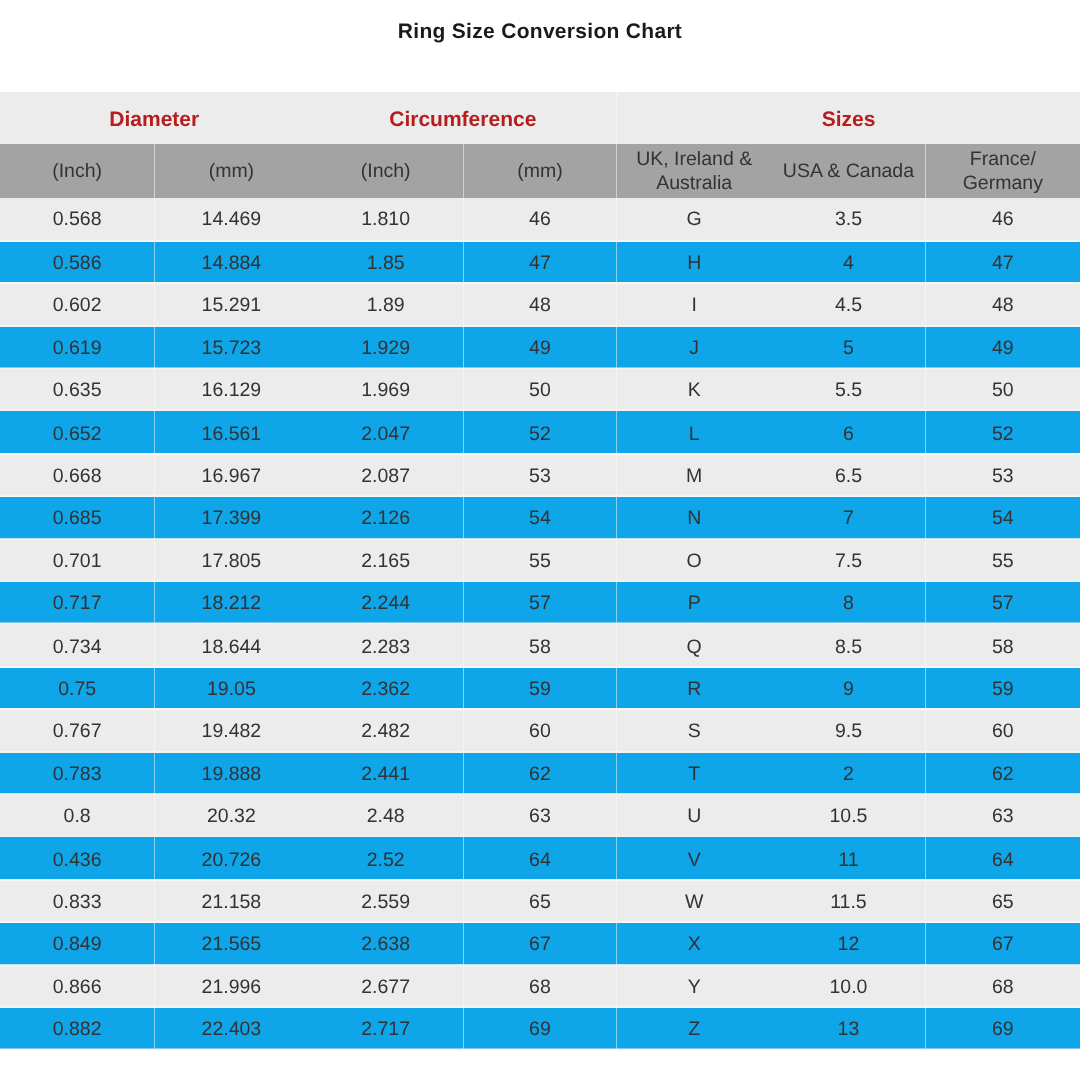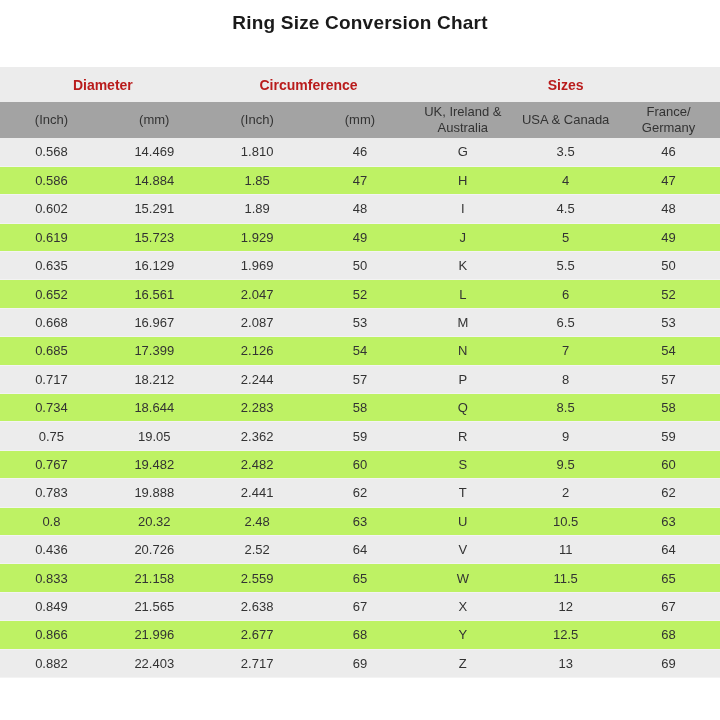--- a/index.html
+++ b/index.html
@@ -13,21 +13,21 @@
     color: #333333;
   }
   .page {
     width: 720px;
     height: 720px;
     box-sizing: border-box;
   }
   .title {
     padding-top: 12px;
     text-align: center;
-    font-size: 19px;
+    font-size: 14px;
     font-weight: bold;
     color: #1a1a1a;
     letter-spacing: 0.2px;
   }
   table.conversion {
     width: 720px;
     margin-top: 33px;
     border-collapse: collapse;
     table-layout: fixed;
   }
@@ -53,21 +53,21 @@
   tr.sub-header-row {
     background: #a3a3a3;
     height: 36px;
   }
   tr.sub-header-row th {
     font-size: 13px;
     line-height: 1.25;
   }
   tbody tr {
     height: 28.4px;
-    background: #bef264;
+    background: #0ea5e9;
     border-bottom: 1px solid #f3f3f3;
   }
   tbody tr:nth-child(odd) {
     background: #ececec;
   }
 </style>
 </head>
 <body>
 
 <div class="page">
@@ -167,20 +167,29 @@
         <tr>
     <td>0.685</td>
     <td>17.399</td>
     <td>2.126</td>
     <td>54</td>
     <td>N</td>
     <td>7</td>
     <td>54</td>
   </tr>
         <tr>
+    <td>0.701</td>
+    <td>17.805</td>
+    <td>2.165</td>
+    <td>55</td>
+    <td>O</td>
+    <td>7.5</td>
+    <td>55</td>
+  </tr>
+        <tr>
     <td>0.717</td>
     <td>18.212</td>
     <td>2.244</td>
     <td>57</td>
     <td>P</td>
     <td>8</td>
     <td>57</td>
   </tr>
         <tr>
     <td>0.734</td>
@@ -253,21 +262,21 @@
     <td>X</td>
     <td>12</td>
     <td>67</td>
   </tr>
         <tr>
     <td>0.866</td>
     <td>21.996</td>
     <td>2.677</td>
     <td>68</td>
     <td>Y</td>
-    <td>12.5</td>
+    <td>10.0</td>
     <td>68</td>
   </tr>
         <tr>
     <td>0.882</td>
     <td>22.403</td>
     <td>2.717</td>
     <td>69</td>
     <td>Z</td>
     <td>13</td>
     <td>69</td>

